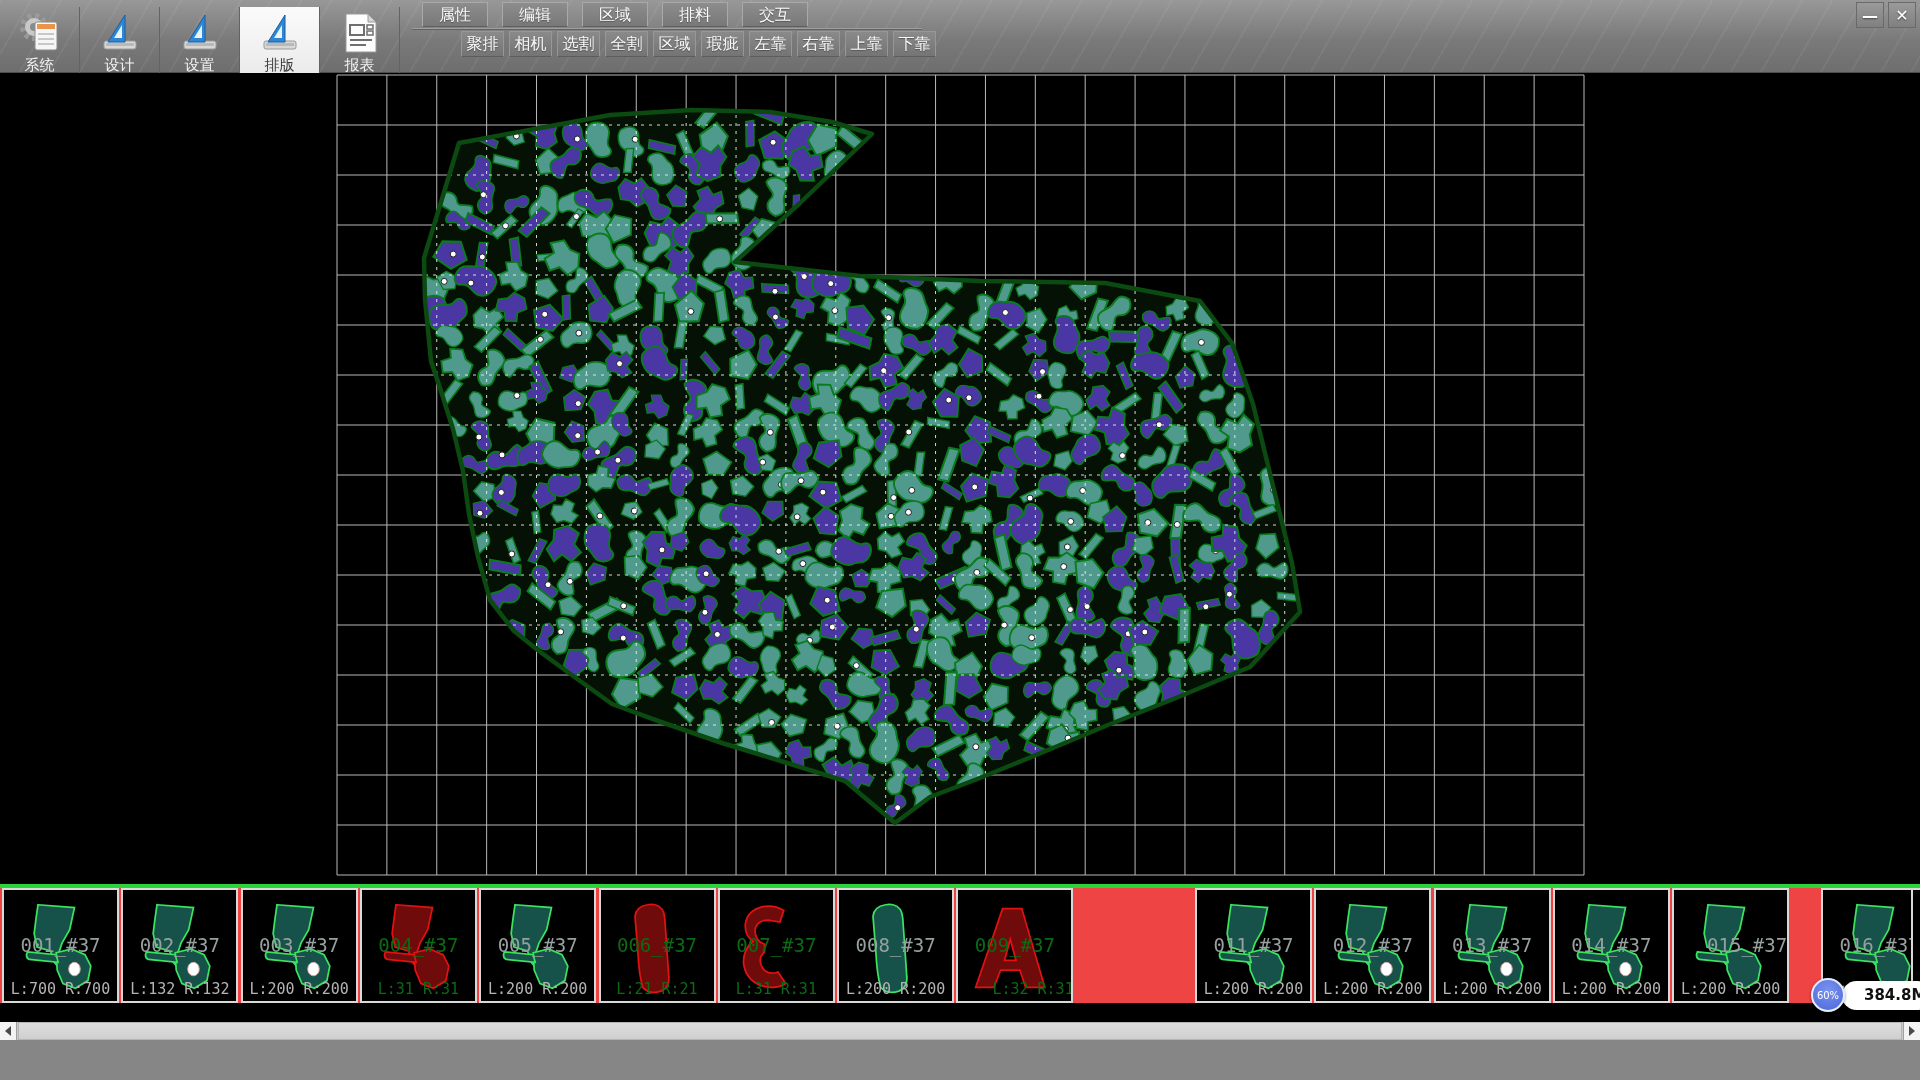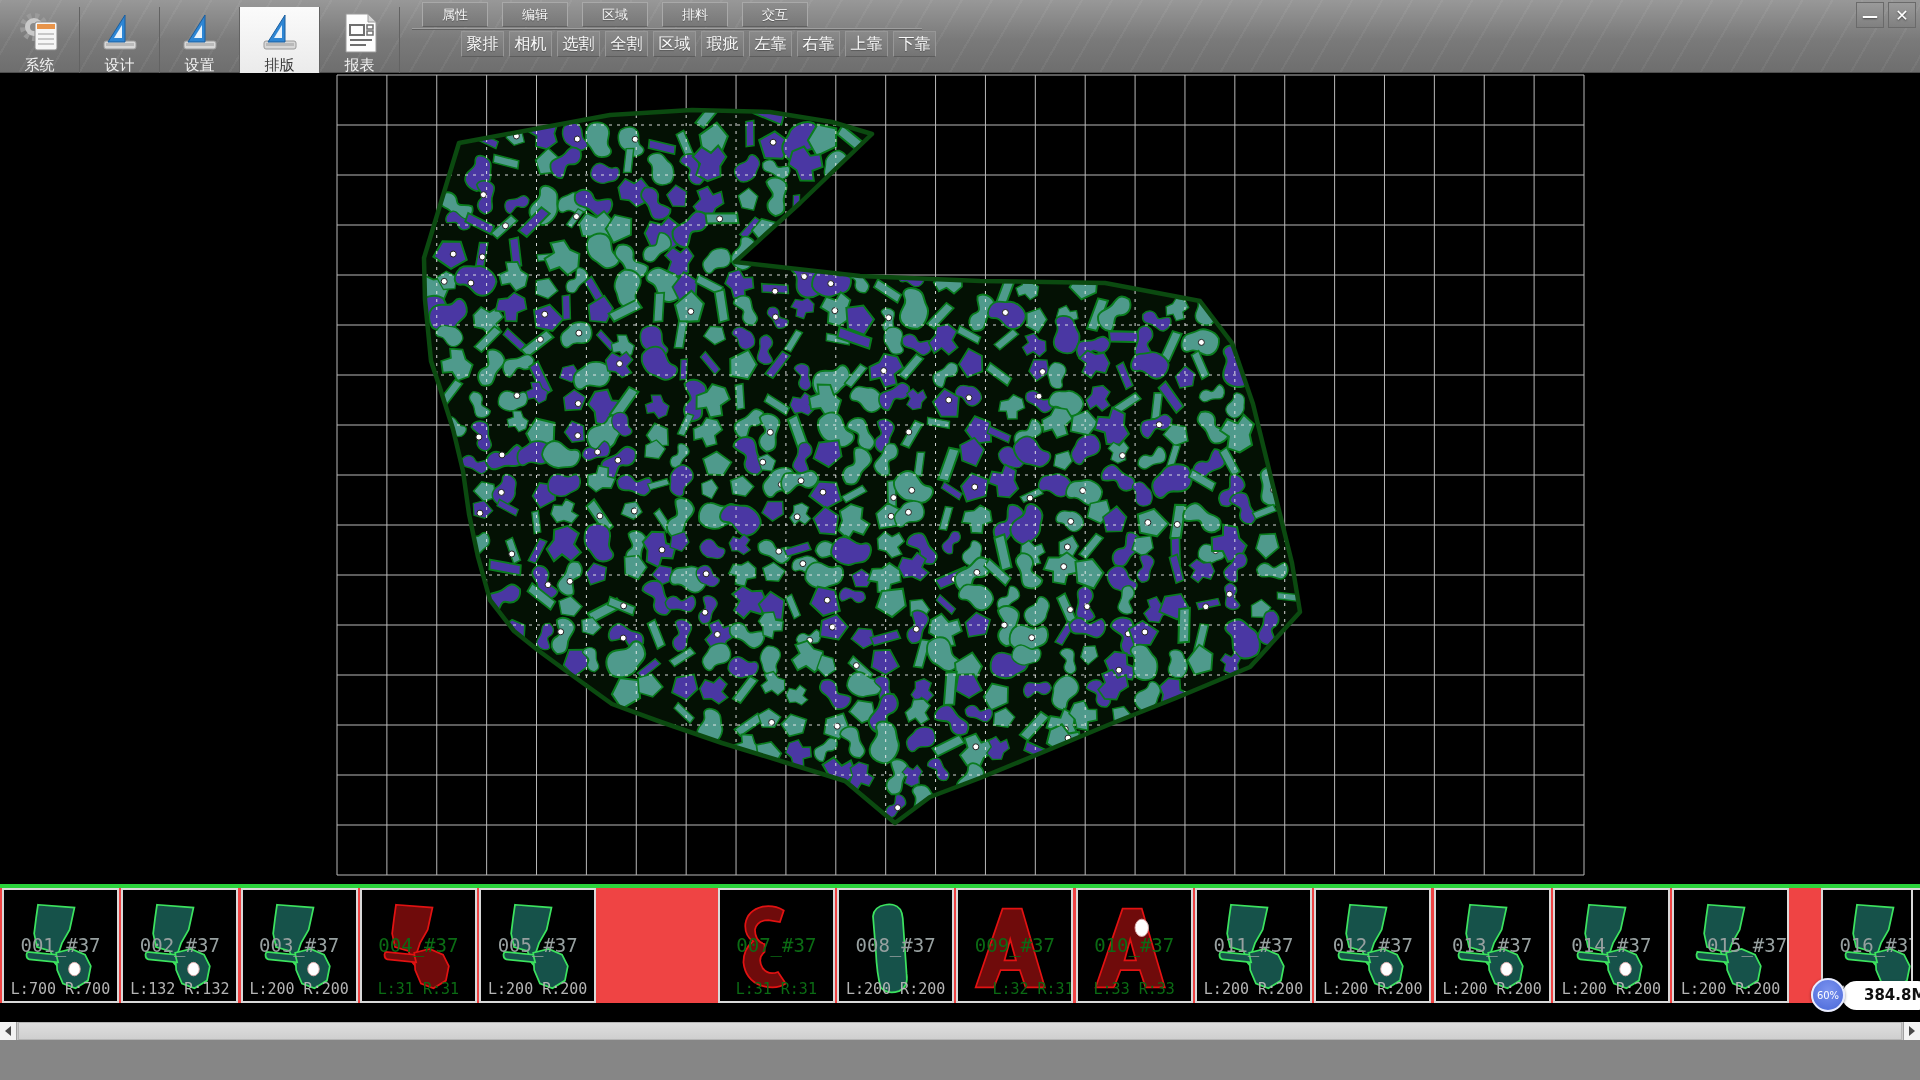--- a/index.html
+++ b/index.html
@@ -15,21 +15,21 @@
     background:repeating-linear-gradient(120deg, rgba(255,255,255,.05) 0 2px, transparent 2px 26px);
     pointer-events:none; }
   .main-buttons { position:absolute; left:0; top:7px; height:53px; display:flex; }
   .main-btn { width:80px; height:73px; display:flex; flex-direction:column; align-items:center;
     justify-content:flex-start; padding-top:4px; border-right:1px solid #636363;
     color:#f2f2f2; font-size:15px; cursor:default; }
   .main-btn .mb-icon { width:44px; height:44px; margin-bottom:1px; }
   .main-btn.active { background:linear-gradient(#fbfbfb,#e9e9e9); color:#3c3c3c; }
   .menu-tabs { position:absolute; left:422px; top:2px; display:flex; gap:14px; }
   .menu-tab { width:66px; height:25px; line-height:23px; text-align:center; color:#fafafa;
-    font-size:13px; background:linear-gradient(#8d8d8d,#787878);
+    font-size:16px; background:linear-gradient(#8d8d8d,#787878);
     border:1px solid #a9a9a9; border-bottom-color:#5f5f5f; text-shadow:0 1px 1px rgba(0,0,0,.35); }
   .action-row { position:absolute; left:425px; top:31px; display:flex; gap:5px;margin-left:36px; }
   .action-btn { width:43px; height:26px; line-height:24px; text-align:center; color:#fafafa;
     font-size:16px; background:linear-gradient(#8a8a8a,#747474);
     border:1px solid #979797; border-bottom-color:#5c5c5c; text-shadow:0 1px 1px rgba(0,0,0,.35); }
   .row-groove { position:absolute; left:412px; top:28px; width:510px; height:1px;
     background:#9f9f9f; box-shadow:0 1px 0 #616161; }
   .window-controls { position:absolute; right:4px; top:2px; display:flex; gap:4px; }
   .win-btn { width:28px; height:26px; display:flex; align-items:center; justify-content:center;
     color:#ffffff; font-size:16px; font-weight:bold; background:linear-gradient(#9a9a9a,#808080);
@@ -816,48 +816,47 @@
       </div>
       <div class="cell" style="left: 479.2px;">
         <svg width="96" height="106" viewBox="0 0 100 100">
           <path d="M25,6 L63,9 L58,32 L50,46 L46,58 L47,72 L42,66 L38,54 L24,50 L21,36 L23,20 Z" fill="#16524a" stroke="#3ce35f" stroke-width="1.8" fill-rule="evenodd"></path>
           <path d="M44,56 L60,52 L74,58 L80,70 L77,85 L64,93 L51,88 L45,74 Z" fill="#16524a" stroke="#3ce35f" stroke-width="1.8" fill-rule="evenodd"></path>
           <path d="M14,55 L44,58 L46,66 L16,63 Q13,62 13,58 Z" fill="#16524a" stroke="#3ce35f" stroke-width="1.8" fill-rule="evenodd"></path>
         </svg>
         <div class="lbl" style="color: rgb(151, 160, 160);">005_#37</div>
         <div class="lr" style="color: rgb(180, 180, 180);">L:200 R:200</div>
       </div>
+      <div class="cell" style="left: 598.5px;">
+        <svg width="96" height="106" viewBox="0 0 100 100">
+          <path d="M38,6 Q26,8 25,18 L28,55 Q29,78 33,92 Q40,100 52,96 Q62,92 60,78 L56,20 Q55,8 46,6 Q42,5 38,6 Z" fill="#6f0b0b" stroke="#e21212" stroke-width="1.8" fill-rule="evenodd"></path>
+        </svg>
+        <div class="lbl" style="color: rgb(11, 107, 20);">006_#37</div>
+        <div class="lr" style="color: rgb(11, 107, 20);">L:21 R:21</div>
+      </div>
       <div class="cell" style="left: 717.8px;">
         <svg width="96" height="106" viewBox="0 0 100 100">
           <path d="M34,8 Q18,12 16,26 Q15,38 24,44 Q14,52 14,66 Q16,84 32,90 Q48,95 58,88 L50,76 Q40,80 34,72 Q28,62 36,55 L36,47 Q26,44 26,32 Q28,22 40,22 L52,24 L56,12 Q46,6 34,8 Z" fill="#6f0b0b" stroke="#e21212" stroke-width="1.8" fill-rule="evenodd"></path>
         </svg>
         <div class="lbl" style="color: rgb(11, 107, 20);">007_#37</div>
         <div class="lr" style="color: rgb(11, 107, 20);">L:31 R:31</div>
       </div>
       <div class="cell" style="left: 837.1px;">
         <svg width="96" height="106" viewBox="0 0 100 100">
           <path d="M38,6 Q26,8 25,18 L28,55 Q29,78 33,92 Q40,100 52,96 Q62,92 60,78 L56,20 Q55,8 46,6 Q42,5 38,6 Z" fill="#16524a" stroke="#3ce35f" stroke-width="1.8" fill-rule="evenodd"></path>
         </svg>
         <div class="lbl" style="color: rgb(151, 160, 160);">008_#37</div>
         <div class="lr" style="color: rgb(180, 180, 180);">L:200 R:200</div>
       </div>
       <div class="cell" style="left: 956.4px;">
         <svg width="96" height="106" viewBox="0 0 100 100">
           <path d="M36,10 L56,10 L80,92 L60,92 L54,74 L34,74 L27,92 L8,92 Z M38,64 L44,42 L50,64 Z" fill="#6f0b0b" stroke="#e21212" stroke-width="1.8" fill-rule="evenodd"></path>
         </svg>
         <div class="lbl" style="color: rgb(11, 107, 20);">009_#37</div>
         <div class="lr" style="color: rgb(11, 107, 20); padding-left: 34px;">L:32 R:31</div>
-      </div>
-      <div class="cell" style="left: 1075.7px;">
-        <svg width="96" height="106" viewBox="0 0 100 100">
-          <path d="M36,10 L56,10 L80,92 L60,92 L54,74 L34,74 L27,92 L8,92 Z M38,64 L44,42 L50,64 Z" fill="#6f0b0b" stroke="#e21212" stroke-width="1.8" fill-rule="evenodd"></path>
-          <ellipse cx="56" cy="30" rx="7" ry="9" fill="#ffffff" stroke="#d9a8a8"></ellipse>
-        </svg>
-        <div class="lbl" style="color: rgb(11, 107, 20);">010_#37</div>
-        <div class="lr" style="color: rgb(11, 107, 20);">L:33 R:33</div>
       </div>
       <div class="cell" style="left: 1195px;">
         <svg width="96" height="106" viewBox="0 0 100 100">
           <path d="M25,6 L63,9 L58,32 L50,46 L46,58 L47,72 L42,66 L38,54 L24,50 L21,36 L23,20 Z" fill="#16524a" stroke="#3ce35f" stroke-width="1.8" fill-rule="evenodd"></path>
           <path d="M44,56 L60,52 L74,58 L80,70 L77,85 L64,93 L51,88 L45,74 Z" fill="#16524a" stroke="#3ce35f" stroke-width="1.8" fill-rule="evenodd"></path>
           <path d="M14,55 L44,58 L46,66 L16,63 Q13,62 13,58 Z" fill="#16524a" stroke="#3ce35f" stroke-width="1.8" fill-rule="evenodd"></path>
         </svg>
         <div class="lbl" style="color: rgb(151, 160, 160);">011_#37</div>
         <div class="lr" style="color: rgb(180, 180, 180);">L:200 R:200</div>
       </div>

